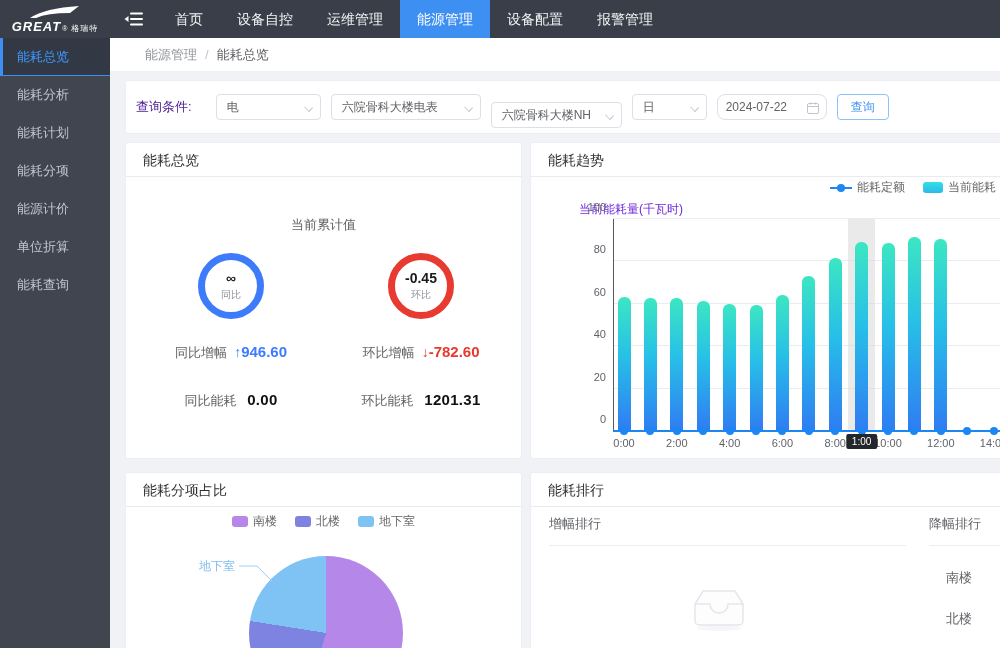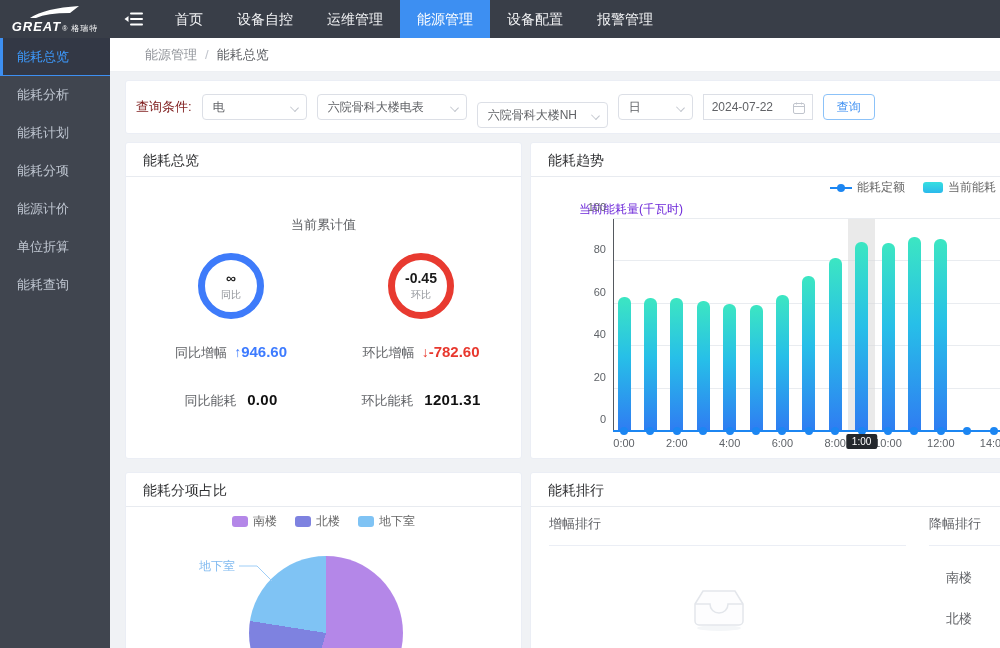--- a/index.html
+++ b/index.html
@@ -25,26 +25,26 @@
   .side-item.active { background:#333845; color:#3d9bff; border-left:3px solid #3d8ff2; padding-left:14px; border-bottom:1px solid #3d8ff2; }
   .main { flex:1; display:flex; flex-direction:column; }
   .breadcrumb { height:34px; background:#fff; display:flex; align-items:center; padding-left:35px; font-size:13px; border-bottom:1px solid #eef0f3; }
   .bc-parent { color:#909399; cursor:pointer; }
   .bc-sep { color:#c0c4cc; margin:0 8px; }
   .bc-current { color:#606266; }
   .content { width:965px; padding:8px 0 0 15px; }
 
   
   .query-card { width:950px; background:#fff; border:1px solid #ebeef5; border-radius:3px; display:flex; align-items:center; padding:5px 10px; margin-bottom:8px; }
-  .query-label { font-size:13px; color:#7f1d1d; margin-right:10px; white-space:nowrap; }
+  .query-label { font-size:13px; color:#4c1d95; margin-right:24px; white-space:nowrap; }
   .sel { position:relative; height:26px; border:1px solid #dcdfe6; border-radius:4px; background:#fff; display:flex; align-items:center; padding:0 22px 0 10px; margin-right:10px; font-size:12px; color:#606266; cursor:pointer; }
   .sel .val { white-space:nowrap; overflow:hidden; }
   .caret { position:absolute; right:8px; top:9px; width:7px; height:7px; border-right:1px solid #c0c4cc; border-bottom:1px solid #c0c4cc; transform:rotate(45deg) scaleY(.8); }
   .w1{width:105px;} .w2{width:150px;} .w3{width:131px;margin-top:16px;} .w4{width:75px;}
-  .date-box { position:relative; width:110px; height:26px; border:1px solid #dcdfe6; border-radius:0; display:flex; align-items:center; padding:0 8px; font-size:12px; color:#606266; margin-right:10px; cursor:pointer; }
+  .date-box { position:relative; width:110px; height:26px; border:1px solid #dcdfe6; border-radius:8px; display:flex; align-items:center; padding:0 8px; font-size:12px; color:#606266; margin-right:10px; cursor:pointer; }
   .cal-icon { position:absolute; right:7px; top:7px; }
   .btn-query { height:26px; padding:0 13px; font-size:12px; color:#3d8ff2; background:#fff; border:1px solid #8cc2f8; border-radius:4px; cursor:pointer; }
 
   
   .cards { position:relative; }
   .card { position:absolute; background:#fff; border:1px solid #ebeef5; border-radius:3px; }
   .card-hd { height:34px; line-height:34px; padding-left:17px; font-size:14px; color:#303133; border-bottom:1px solid #e8ebf0; }
   .card-overview { left:0; top:0; width:397px; height:317px; }
   .card-trend { left:405px; top:0; width:545px; height:317px; }
   .card-pie { left:0; top:330px; width:397px; height:317px; }

